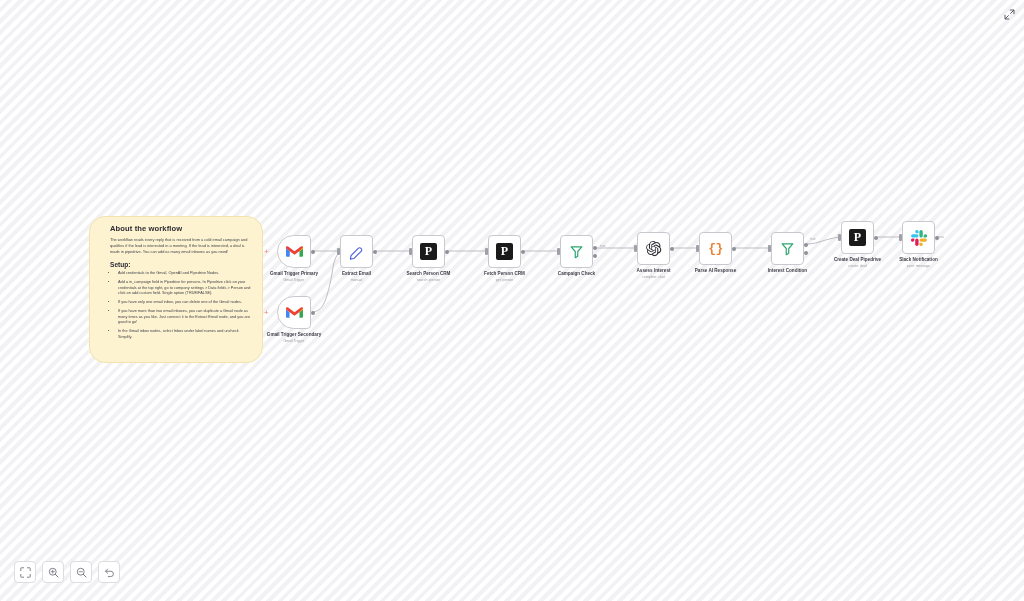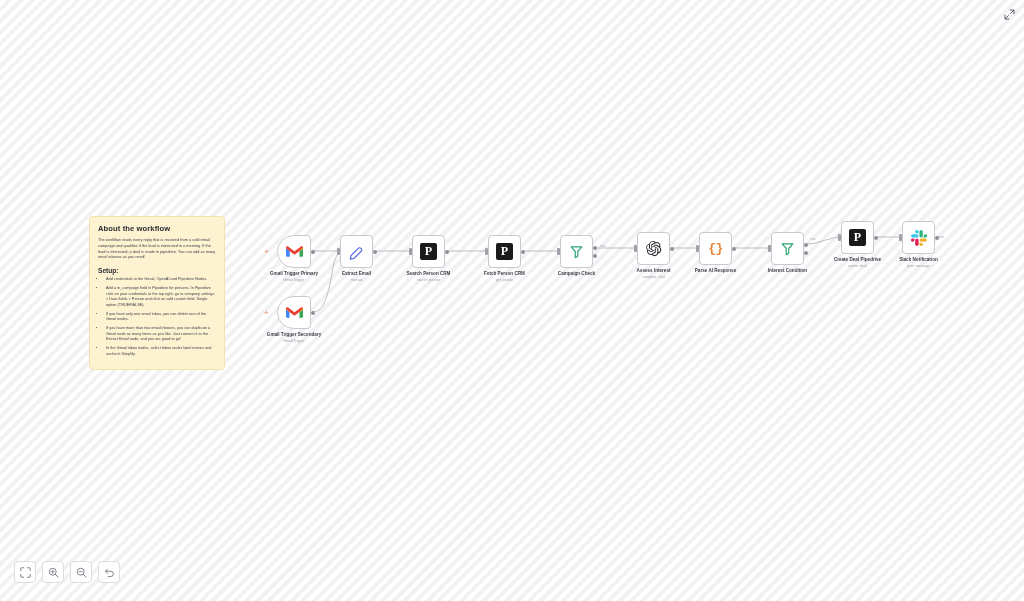--- a/index.html
+++ b/index.html
@@ -33,26 +33,26 @@
     display: flex; align-items: center; justify-content: center;
     cursor: pointer;
     z-index: 40;
   }
   .expand-btn svg { display: block; }
 
   
   .sticky {
     position: absolute;
     left: 89px; top: 216px;
-    width: 136px;
+    width: 174px;
     min-height: 147px;
     background: #fdf3d1;
     border: 1px solid #f2e3ae;
-    border-radius: 4px;
-    padding: 7px 8px 9px 8px;
+    border-radius: 16px;
+    padding: 7px 8px 9px 20px;
     z-index: 5;
   }
   .sticky h3 {
     margin: 0 0 4px 0;
     font-size: 7.6px;
     font-weight: bold;
     color: #2c2c34;
     letter-spacing: 0.1px;
   }
   .sticky p {

